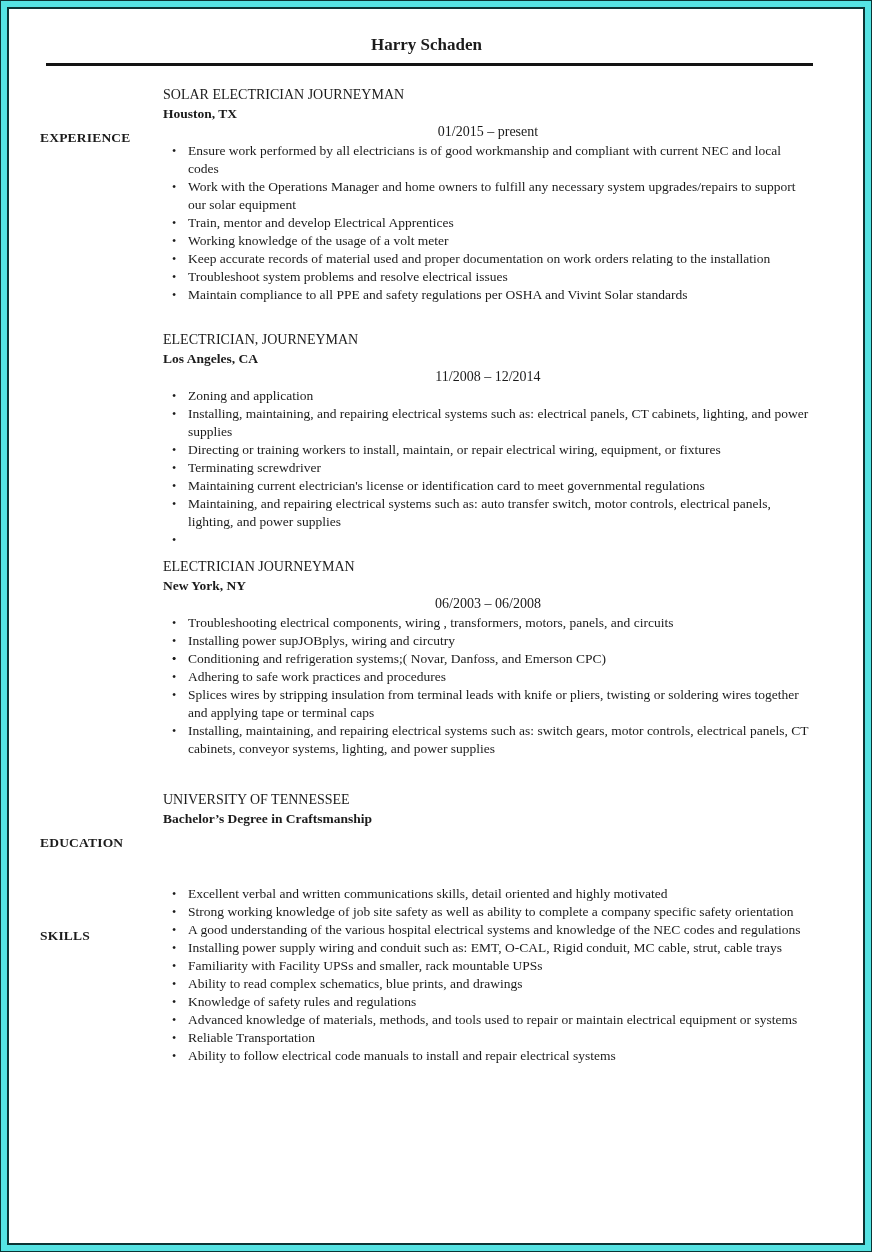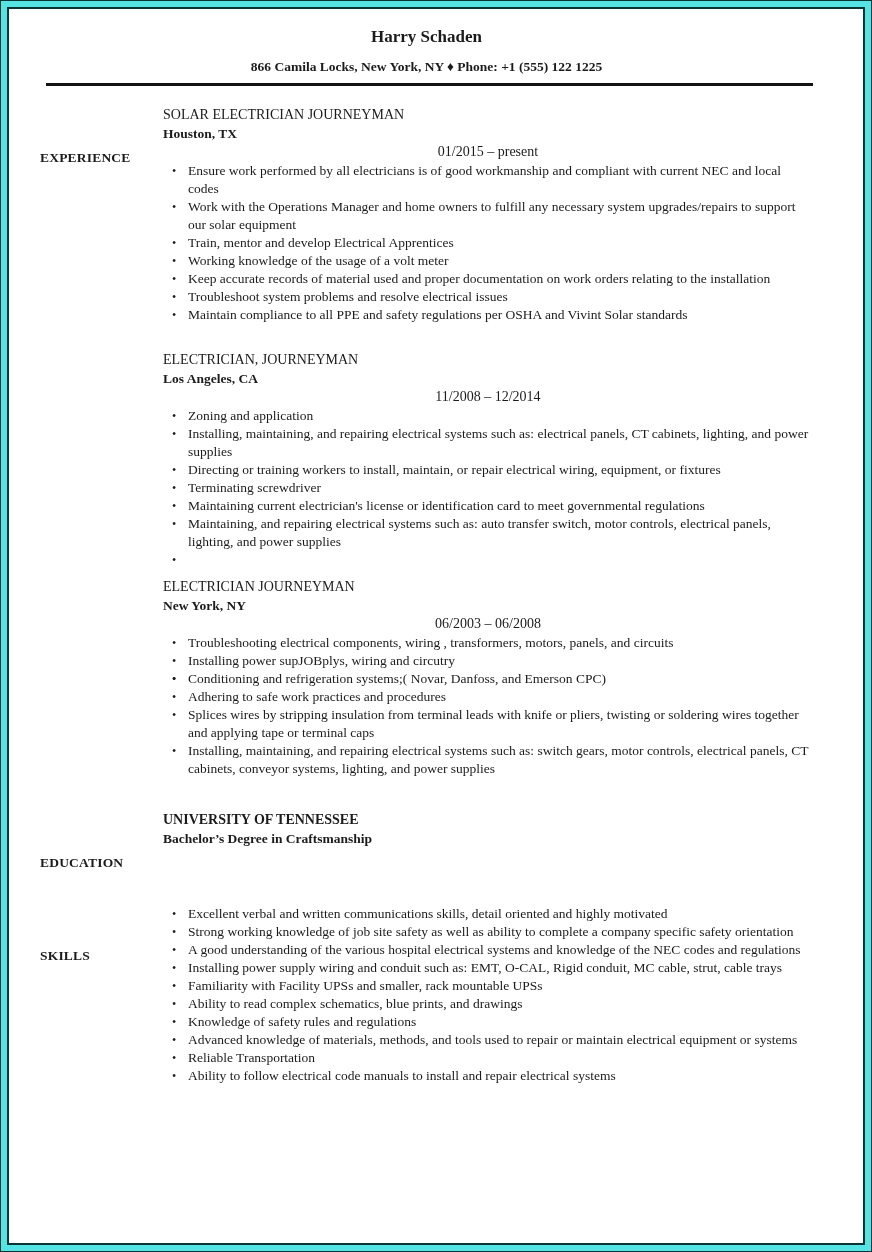--- a/index.html
+++ b/index.html
@@ -14,21 +14,21 @@
     width:872px;height:1252px;
     background:#55e3e3;
     border:1px solid #0b3434;
     padding:6px;
   }
   .page{
     box-sizing:border-box;
     background:#ffffff;
     border:2px solid #0b3434;
     width:100%;height:100%;
-    padding:18px 50px 0 31px;
+    padding:26px 50px 0 31px;
     overflow:hidden;
   }
   header{text-align:center;}
   .name{font-size:17px;font-weight:bold;line-height:20px;}
   .contact{font-size:13.5px;font-weight:bold;margin-top:11px;line-height:17px;}
   .rule{
     border:none;border-top:3px solid #131313;
     margin:8px 0 0 6px;height:0;
   }
   main{margin-top:19px;}
@@ -41,32 +41,31 @@
   .job + .job{margin-top:26px;}
   .job-title{font-size:14px;font-weight:normal;margin:0;line-height:19px;}
   .job-location{font-size:13.5px;font-weight:bold;margin:0;line-height:19px;}
   .job-dates{font-size:14px;line-height:17px;text-align:center;}
   ul.bullets{
     list-style:none;margin:2px 0 0;padding:0;
     font-size:13.5px;line-height:18px;
   }
   li.bullet{position:relative;padding-left:25px;}
   li.bullet .dot{position:absolute;left:9px;font-size:12px;}
-  .school{font-size:14px;font-weight:bold;line-height:19px;}
+  .school{font-size:14px;font-weight:normal;line-height:19px;}
   .degree{font-size:13.5px;font-weight:bold;line-height:20px;}
 </style>
 </head>
 <body>
 
 <div class="frame">
   <div class="page">
 
     <header>
       <div class="name">Harry Schaden</div>
-      <div class="contact">866 Camila Locks, New York, NY ♦ Phone: +1 (555) 122 1225</div>
     </header>
 
     <hr class="rule">
 
     <main>
 
       <section class="section">
         <div class="label">EXPERIENCE</div>
         <div class="content">
 

